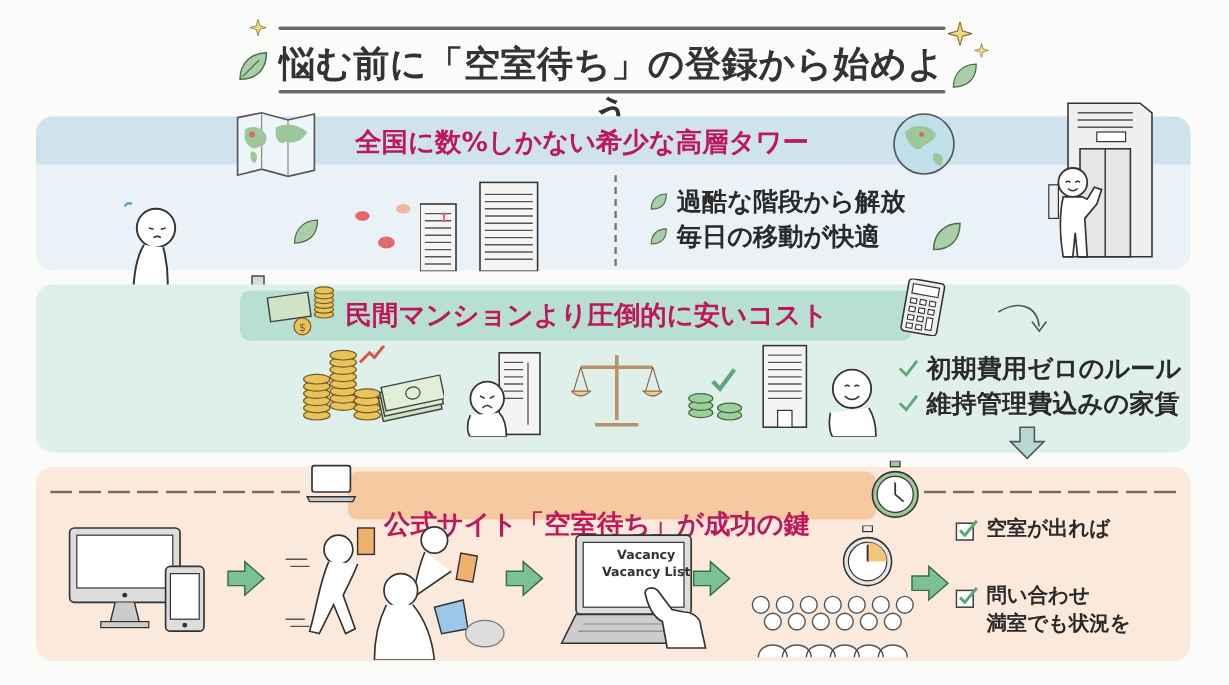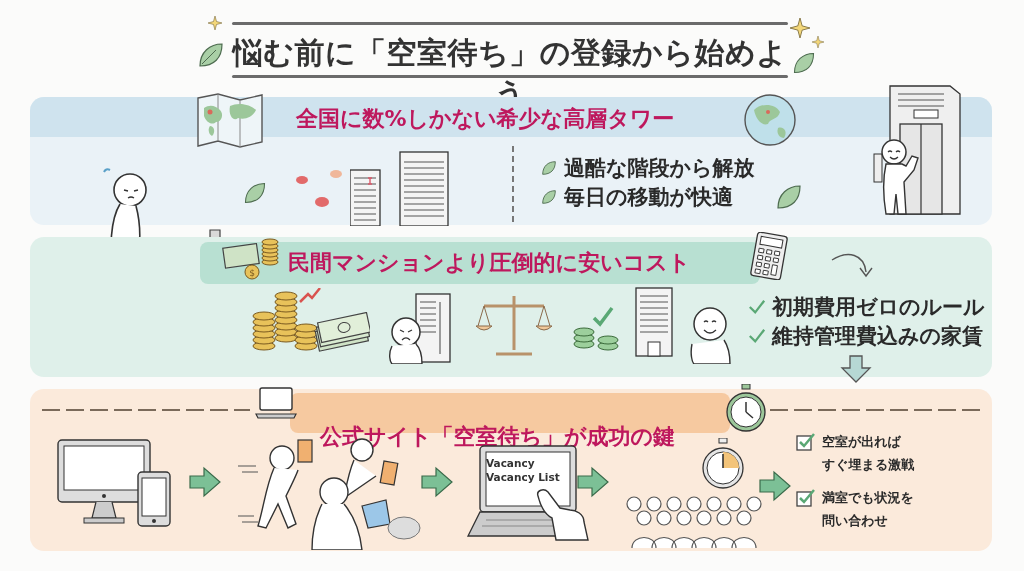--- a/index.html
+++ b/index.html
@@ -21,21 +21,21 @@
   .band2-head { position: absolute; left: 200px; top: 242px; width: 560px; height: 42px; background: #b8e0d2; border-radius: 8px; }
   .band3 { top: 389px; height: 162px; background: #fbeadb; }
   .band3-head { position: absolute; left: 290px; top: 393px; width: 440px; height: 40px; background: #f6c9a0; border-radius: 8px; }
 
   .head-text { position: absolute; font-size: 22px; font-weight: bold; color: #be185d; white-space: nowrap; }
 
   .dash-line { position: absolute; height: 2px; background: repeating-linear-gradient(90deg, #7a6a5a 0 18px, transparent 18px 24px); }
 
   .bullet { position: absolute; font-size: 21px; font-weight: bold; color: #2a2a2a; display: flex; align-items: center; gap: 6px; white-space: nowrap; }
   .bullet .ic { width: 18px; height: 18px; display: inline-block; }
-  .bullet-stack { position: absolute; font-size: 13px; font-weight: bold; color: #2a2a2a; line-height: 23px; }
+  .bullet-stack { position: absolute; font-size: 17px; font-weight: bold; color: #2a2a2a; line-height: 23px; }
   .check-row { display: flex; gap: 6px; align-items: flex-start; }
 
   svg { display: block; }
 </style>
 </head>
 <body>
 
 <svg class="abs" style="left:196px;top:40px" width="30" height="30" viewBox="0 0 30 30">
     <path d="M4 26 C4 12 14 4 26 4 C26 18 18 26 4 26Z" fill="#a9cfa6" stroke="#4d6b4f" stroke-width="1.2"></path>
     <path d="M6 24 L20 10" stroke="#4d6b4f" stroke-width="1"></path>
@@ -315,21 +315,21 @@
   </svg>
 
 <div class="abs" style="left:460px;top:444px;width:140px;height:102px">
   <svg class="abs" style="left:0;top:0" width="140" height="102" viewBox="0 0 140 102">
     <rect x="20" y="2" width="96" height="66" rx="4" fill="#ddd" stroke="#333" stroke-width="1.4"></rect>
     <rect x="26" y="8" width="84" height="54" fill="#fff" stroke="#333" stroke-width="1"></rect>
     <path d="M20 68 L116 68 L126 92 L8 92Z" fill="#ccc" stroke="#333" stroke-width="1.3"></path>
     <path d="M26 76 H110 M22 82 H114" stroke="#888" stroke-width="1"></path>
     <path d="M78 52 C80 60 84 70 92 74 L96 96 L128 96 L124 78 C124 70 116 66 110 66 L100 64 L88 48 C84 44 76 46 78 52Z" fill="#fff" stroke="#333" stroke-width="1.4"></path>
   </svg>
-  <div class="abs" style="left:26px;top:12px;width:105px;font-size:10.5px;font-weight:bold;color:#333;line-height:14px">
+  <div class="abs" style="left:26px;top:12px;width:105px;text-align:center;font-size:10.5px;font-weight:bold;color:#333;line-height:14px">
     <div>Vacancy</div>
     <div>Vacancy List</div>
   </div>
 </div>
 
 <svg class="abs" style="left:576px;top:466px" width="34" height="32" viewBox="0 0 34 32">
     <path d="M2 10 H16 V2 L32 16 L16 30 V22 H2Z" fill="#7cc096" stroke="#3a6a4a" stroke-width="1.2"></path>
   </svg>
 
 <svg class="abs" style="left:700px;top:438px" width="46" height="52" viewBox="0 0 46 52">
@@ -363,28 +363,27 @@
   </svg>
 
 <div class="bullet-stack" style="left:796px;top:430px">
   <div class="check-row">
     <svg width="20" height="20" viewBox="0 0 20 20" style="margin-top:2px">
         <rect x="1" y="4" width="14" height="14" fill="#fff" stroke="#444" stroke-width="1.3"></rect>
         <path d="M4 10 L8 14 L18 2" stroke="#5aa875" stroke-width="2.5" fill="none"></path>
       </svg>
     <div>
       <div>空室が出れば</div>
-      <div>すぐ埋まる激戦</div>
     </div>
   </div>
 </div>
 <div class="bullet-stack" style="left:796px;top:486px">
   <div class="check-row">
     <svg width="20" height="20" viewBox="0 0 20 20" style="margin-top:2px">
         <rect x="1" y="4" width="14" height="14" fill="#fff" stroke="#444" stroke-width="1.3"></rect>
         <path d="M4 10 L8 14 L18 2" stroke="#5aa875" stroke-width="2.5" fill="none"></path>
       </svg>
     <div>
+      <div>問い合わせ</div>
       <div>満室でも状況を</div>
-      <div>問い合わせ</div>
     </div>
   </div>
 </div>
 
 </body></html>

